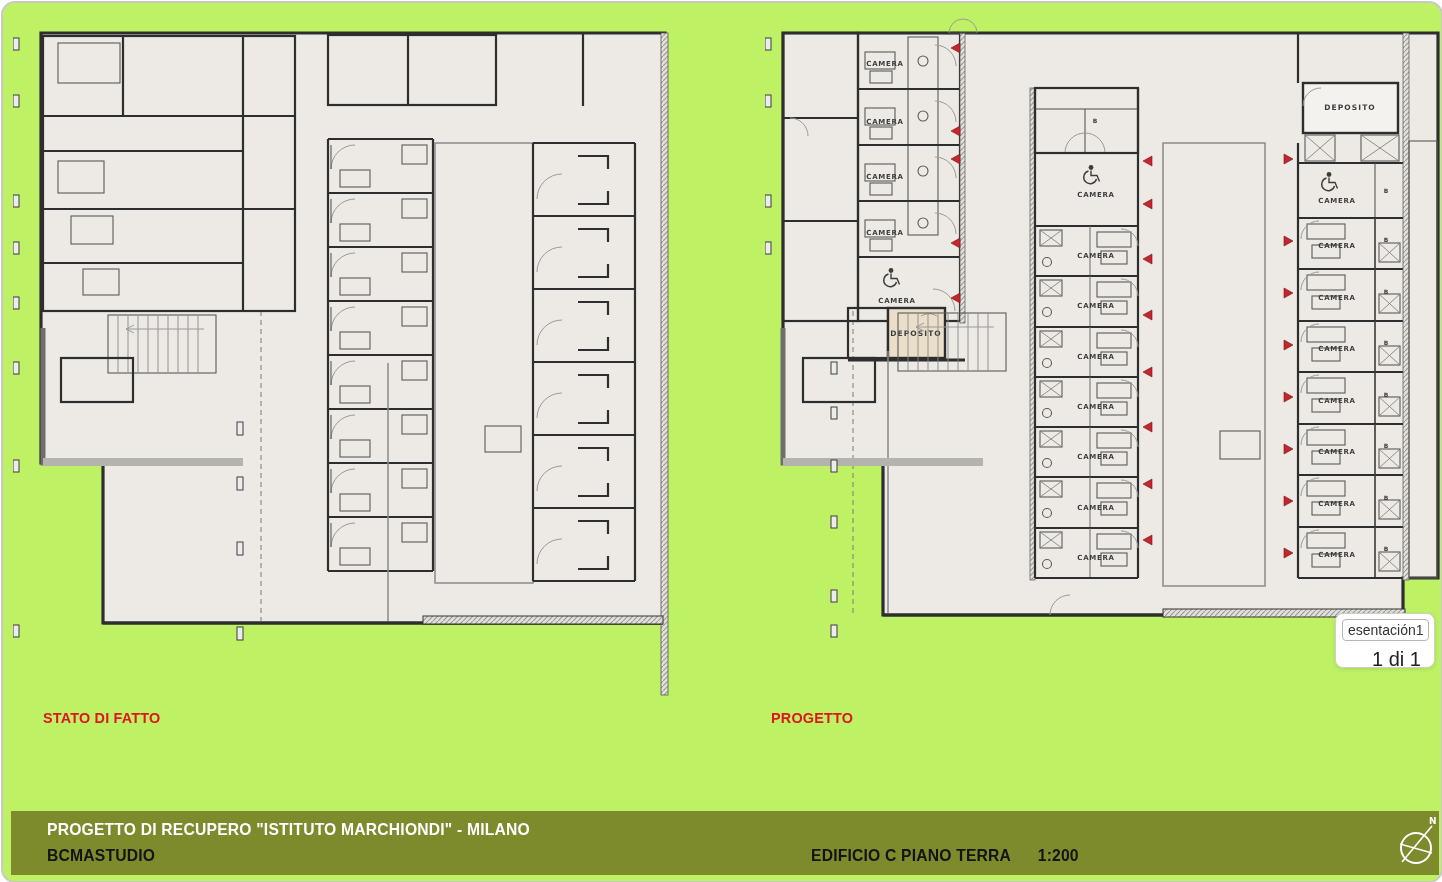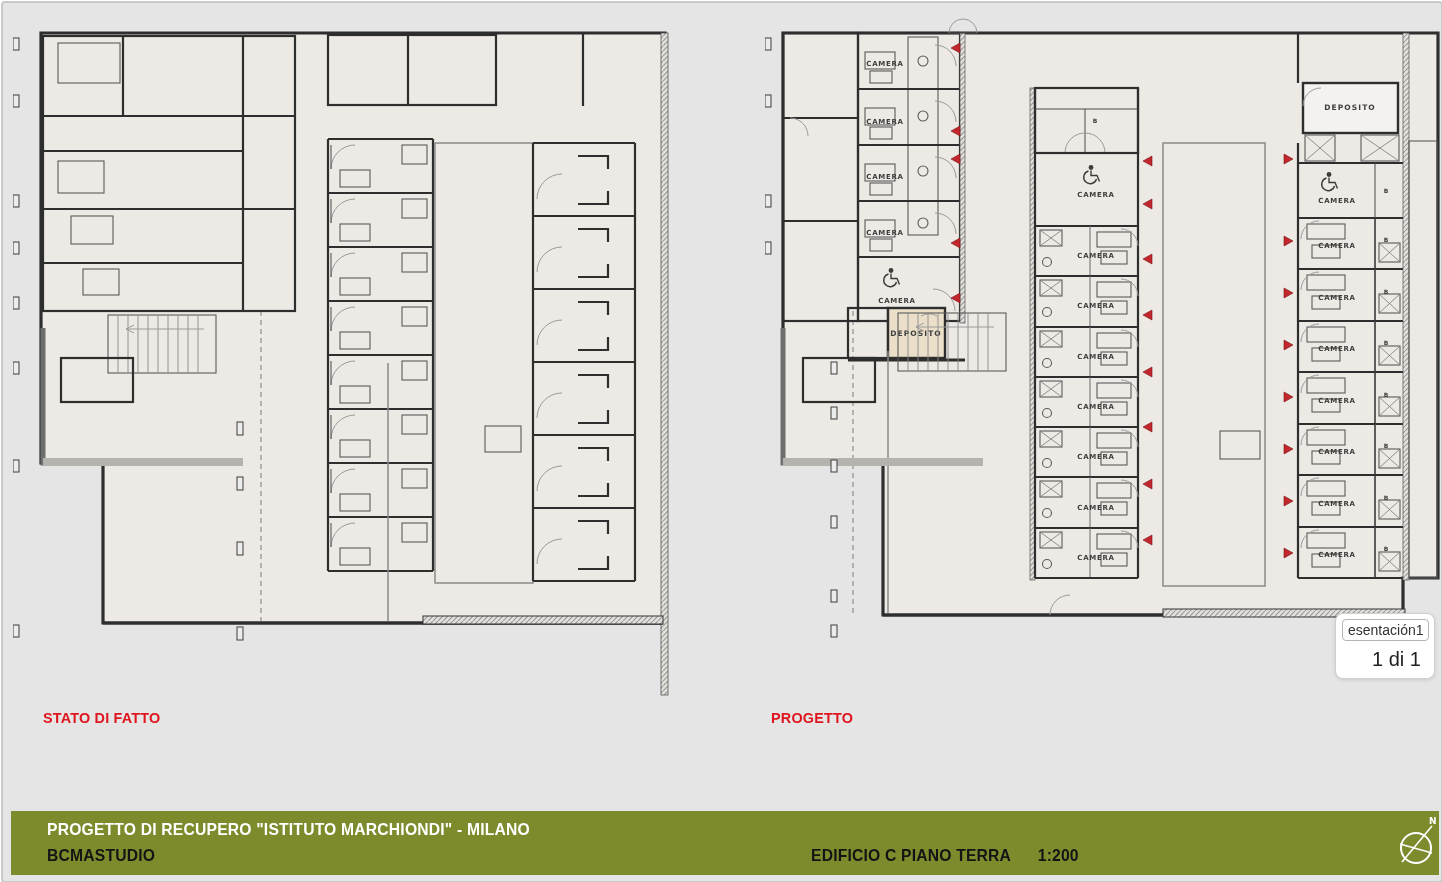--- a/index.html
+++ b/index.html
@@ -1,19 +1,19 @@
 <!DOCTYPE html>
 <html><head>
 <meta charset="utf-8">
 <style>
   html,body{margin:0;padding:0;background:#fff;}
   #stage{position:relative;width:1442px;height:882px;background:#fff;
          font-family:"Liberation Sans",sans-serif;overflow:hidden;}
   .window{position:absolute;left:1px;top:1px;width:1438px;height:878px;
-          border:2px solid #c9c9c9;border-radius:4px;background:#e5e5e5;overflow:hidden;}
+          border:2px solid #c9c9c9;border-radius:14px;background:#bef264;overflow:hidden;}
   svg.plan{position:absolute;}
   #plan-left{left:10px;top:8px;}
   #plan-right{left:762px;top:8px;}
 
   
   .w1{stroke:#4a4a4a;stroke-width:1;fill:none}
   .w1f{stroke:#5a5a5a;stroke-width:1.1;fill:none}
   .w2{stroke:#2e2e2e;stroke-width:2.2;fill:none}
   .w3{stroke:#2e2e2e;stroke-width:3.2;fill:none}
   .arc{stroke:#9a9a9a;stroke-width:1;fill:none}
@@ -23,21 +23,21 @@
   .lbl{font:700 7px "DejaVu Sans",sans-serif;fill:#3d3d3d;letter-spacing:.7px;text-anchor:middle}
   .lbl2{font:700 7.5px "DejaVu Sans",sans-serif;fill:#3d3d3d;letter-spacing:1.1px;text-anchor:middle}
   .lblb{font:700 6px "DejaVu Sans",sans-serif;fill:#3d3d3d;text-anchor:middle}
   .marker{fill:#c1272d;stroke:#7e1216;stroke-width:.6}
 
   .caption{position:absolute;font-size:15px;font-weight:bold;color:#e0161f;
            letter-spacing:.2px;transform:scaleX(.96);transform-origin:left;white-space:nowrap;}
   #cap-left{left:40px;top:706px;}
   #cap-right{left:768px;top:706px;}
 
-  .popup{position:absolute;left:1332px;top:610px;width:100px;height:66px;background:#fff;
+  .popup{position:absolute;left:1332px;top:610px;width:100px;height:55px;background:#fff;
          border:1.5px solid #cfcfcf;border-radius:8px;box-shadow:0 1px 4px rgba(0,0,0,.12);
          box-sizing:border-box;z-index:5;}
   .popup-name{margin:5px 5px 0 6px;border:1.5px solid #b5b5b5;border-radius:4px;
               padding:2px 5px;font-size:14px;color:#333;background:#fff;white-space:nowrap;overflow:hidden;}
   .popup-page{margin-top:7px;padding-right:13px;text-align:right;font-size:20px;color:#222;}
 
   .footer{position:absolute;left:8px;top:808px;width:1428px;height:64px;background:#7d8b2d;}
   .f-title{position:absolute;left:36px;top:9px;font-size:16.5px;font-weight:bold;color:#fff;
            letter-spacing:.2px;transform:scaleX(.95);transform-origin:left;white-space:nowrap;}
   .f-studio{position:absolute;left:36px;top:35px;font-size:16.5px;font-weight:bold;color:#141414;

